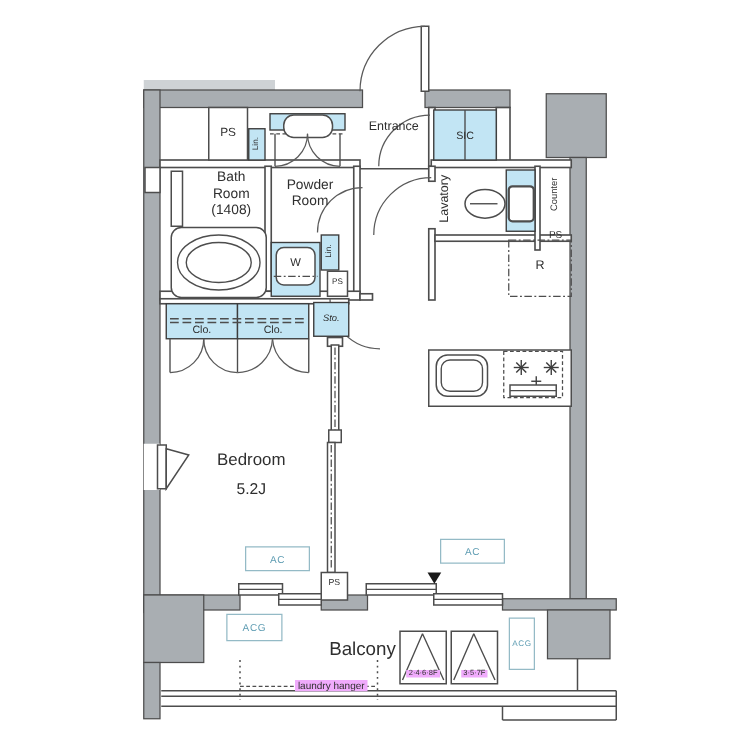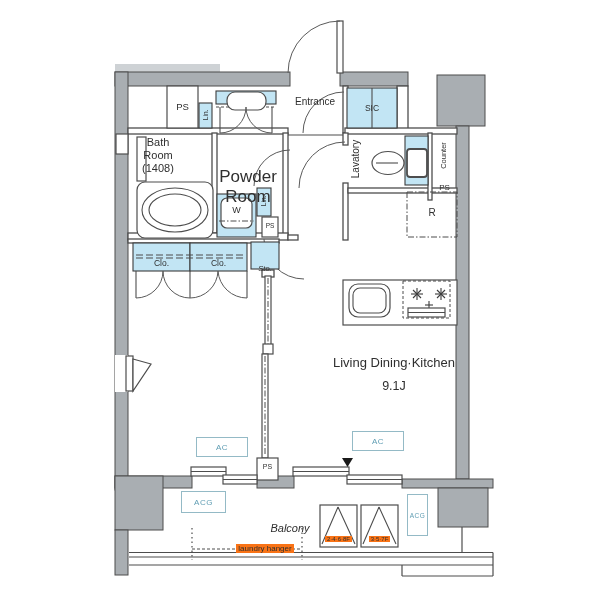--- a/index.html
+++ b/index.html
@@ -4,21 +4,21 @@
 <style>
   html,body{margin:0;padding:0;background:#fff;}
   #plan{position:relative;width:600px;height:600px;background:#fff;overflow:hidden;
         font-family:"Liberation Sans",sans-serif;}
   #plan svg{position:absolute;left:0;top:0;}
   .lbl{position:absolute;color:#2f2f2f;text-align:center;line-height:1.2;white-space:nowrap;}
   .ctr{display:flex;align-items:center;justify-content:center;}
   .rot{transform:rotate(-90deg);}
   .acbox{position:absolute;border:1px solid #94bac6;background:#fff;color:#5f9db3;
          display:flex;align-items:center;justify-content:center;letter-spacing:.5px;}
-  .wbg{background:#f97316;padding:0 2px;}
+  .wbg{background:#f0abfc;padding:0 2px;}
   
   .wall{fill:#a9aeb2;stroke:#4d4d4d;stroke-width:1;}
   .lw{fill:#ced2d5;}
   .iw{fill:#fff;stroke:#4d4d4d;stroke-width:1.3;}
   .fix{fill:#fff;stroke:#4d4d4d;stroke-width:1.2;}
   .blue{fill:#c2e5f4;stroke:#3c3c3c;stroke-width:1.1;}
   .ln{stroke:#4d4d4d;stroke-width:1.1;fill:none;}
   .arc{stroke:#5a5a5a;stroke-width:1;fill:none;}
   .dashdot{stroke:#4d4d4d;stroke-width:1;fill:none;stroke-dasharray:6 2 1.5 2;}
   .dash{stroke:#4d4d4d;stroke-width:1;fill:none;stroke-dasharray:3 2;}
@@ -202,56 +202,54 @@
 
   <g>
     <rect class="fix" x="320" y="505" width="37" height="42"></rect>
     <path class="ln" d="M338,507 L322,544 M338,507 L355,544"></path>
     <rect class="fix" x="361" y="505" width="37" height="42"></rect>
     <path class="ln" d="M379,507 L363,544 M379,507 L396,544"></path>
   </g>
 </svg>
 
   <div class="lbl" style="left:141px;top:360px;width:120px;font-size:13.5px;">
+    <div>Bedroom</div>
+    <div style="margin-top:8px;font-size:12.5px;">5.2J</div>
   </div>
 
-  <div class="lbl" style="left:310px;top:355px;width:168px;font-size:13px;">
-    <div>Living Dining·Kitchen</div>
-    <div style="margin-top:8px;font-size:12.5px;">9.1J</div>
-  </div>
-
-  <div class="lbl" style="left:118px;top:136px;width:80px;font-size:11px;">
+
+  <div class="lbl" style="left:145px;top:136px;width:80px;font-size:11px;">
     <div>Bath</div>
     <div>Room</div>
     <div>(1408)</div>
   </div>
 
-  <div class="lbl" style="left:212px;top:142px;width:72px;font-size:17px;margin-top:25px;">
+  <div class="lbl" style="left:212px;top:142px;width:72px;font-size:11px;">
     <div>Powder</div>
     <div>Room</div>
   </div>
 
   <div class="lbl" style="left:283px;top:96px;width:64px;font-size:10px;">Entrance</div>
   <div class="lbl ctr" style="left:347px;top:88px;width:50px;height:40px;font-size:8.5px;">SIC</div>
   <div class="lbl rot" style="left:326px;top:153px;width:60px;font-size:10px;">Lavatory</div>
   <div class="lbl rot" style="left:421px;top:151px;width:44px;font-size:7.5px;">Counter</div>
   <div class="lbl" style="left:417px;top:207px;width:30px;font-size:10px;">R</div>
   <div class="lbl" style="left:224px;top:205px;width:25px;font-size:9px;">W</div>
-  <div class="lbl" style="left:251px;top:264px;width:28px;font-size:7.5px;font-style:italic;">Sto.</div>
+  <div class="lbl" style="left:251px;top:250px;width:28px;font-size:7.5px;font-style:italic;">Sto.</div>
   <div class="lbl" style="left:133px;top:258px;width:57px;font-size:8.5px;">Clo.</div>
   <div class="lbl" style="left:190px;top:258px;width:57px;font-size:8.5px;">Clo.</div>
   <div class="lbl rot" style="left:195px;top:111px;width:21px;font-size:6.5px;">Lin.</div>
   <div class="lbl rot" style="left:253px;top:197px;width:22px;font-size:6.5px;">Lin.</div>
   <div class="lbl" style="left:167px;top:101px;width:31px;font-size:9.5px;">PS</div>
   <div class="lbl" style="left:262px;top:222px;width:16px;font-size:6.5px;">PS</div>
   <div class="lbl" style="left:431px;top:183px;width:27px;font-size:8px;">PS</div>
   <div class="lbl" style="left:257px;top:463px;width:21px;font-size:7px;">PS</div>
 
   <div class="acbox" style="left:196px;top:437px;width:50px;height:18px;font-size:8px;">AC</div>
   <div class="acbox" style="left:352px;top:431px;width:50px;height:18px;font-size:8px;">AC</div>
   <div class="acbox" style="left:181px;top:491px;width:43px;height:20px;font-size:8px;">ACG</div>
   <div class="acbox" style="left:407px;top:494px;width:19px;height:40px;font-size:6.5px;">ACG</div>
 
-  <div class="lbl" style="left:255px;top:522px;width:70px;font-size:11px;font-style:italic;">Balcony</div>
+  <div class="lbl" style="left:255px;top:511px;width:70px;font-size:15px;">Balcony</div>
   <div class="lbl" style="left:212px;top:544px;width:106px;font-size:8px;"><span class="wbg">laundry hanger</span></div>
   <div class="lbl" style="left:320px;top:536px;width:37px;font-size:6px;"><span class="wbg">2·4·6·8F</span></div>
   <div class="lbl" style="left:361px;top:536px;width:37px;font-size:6px;"><span class="wbg">3·5·7F</span></div>
 </div>
 
 </body></html>

